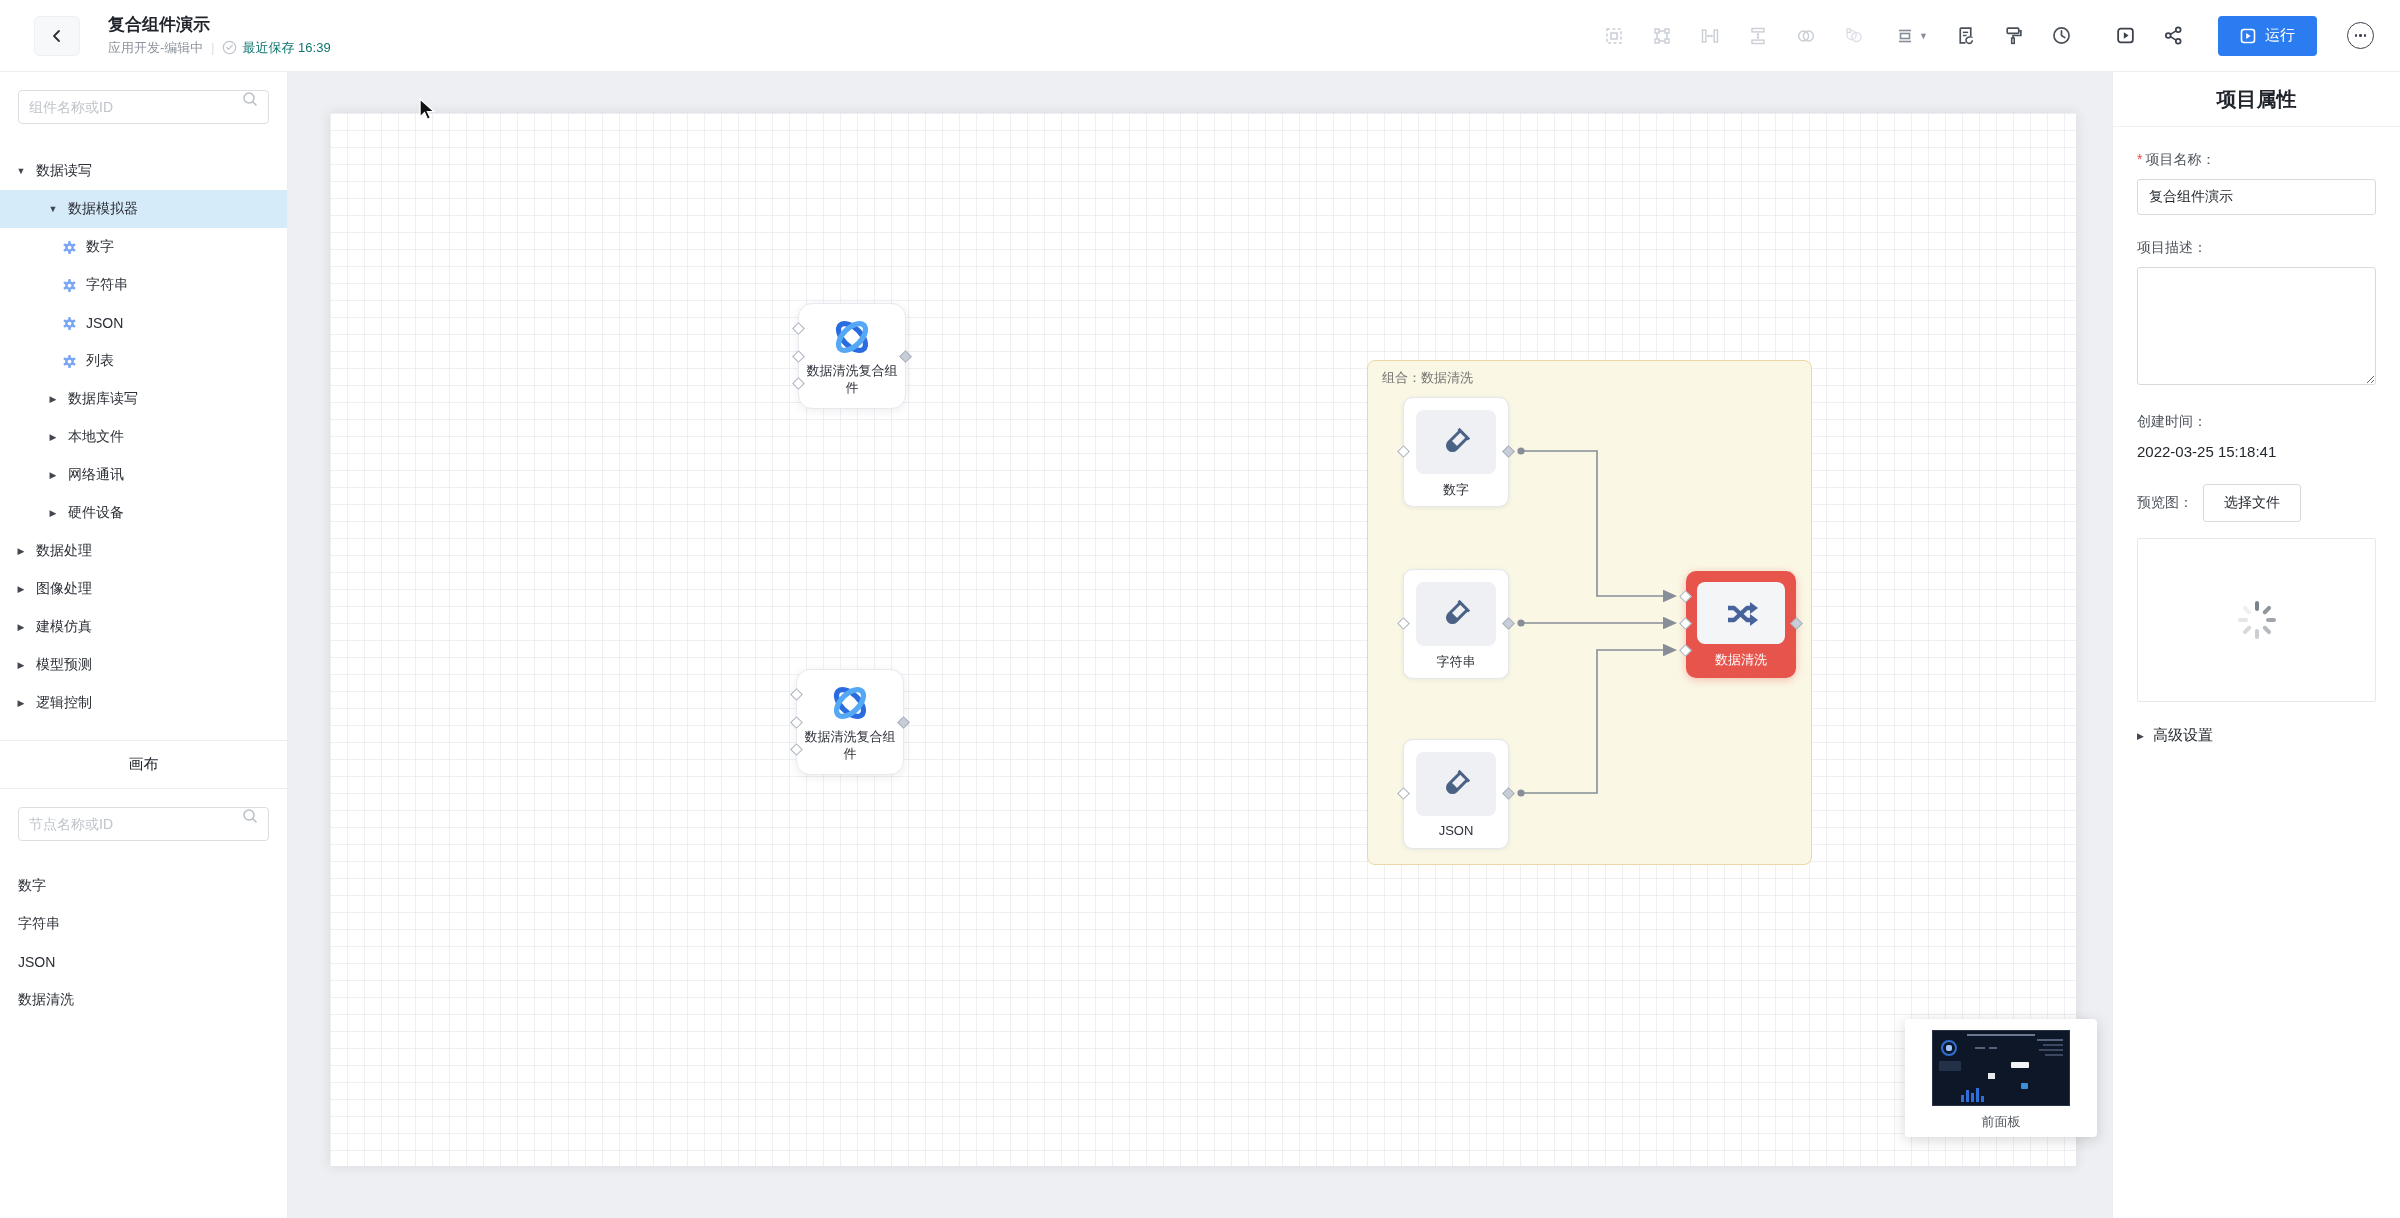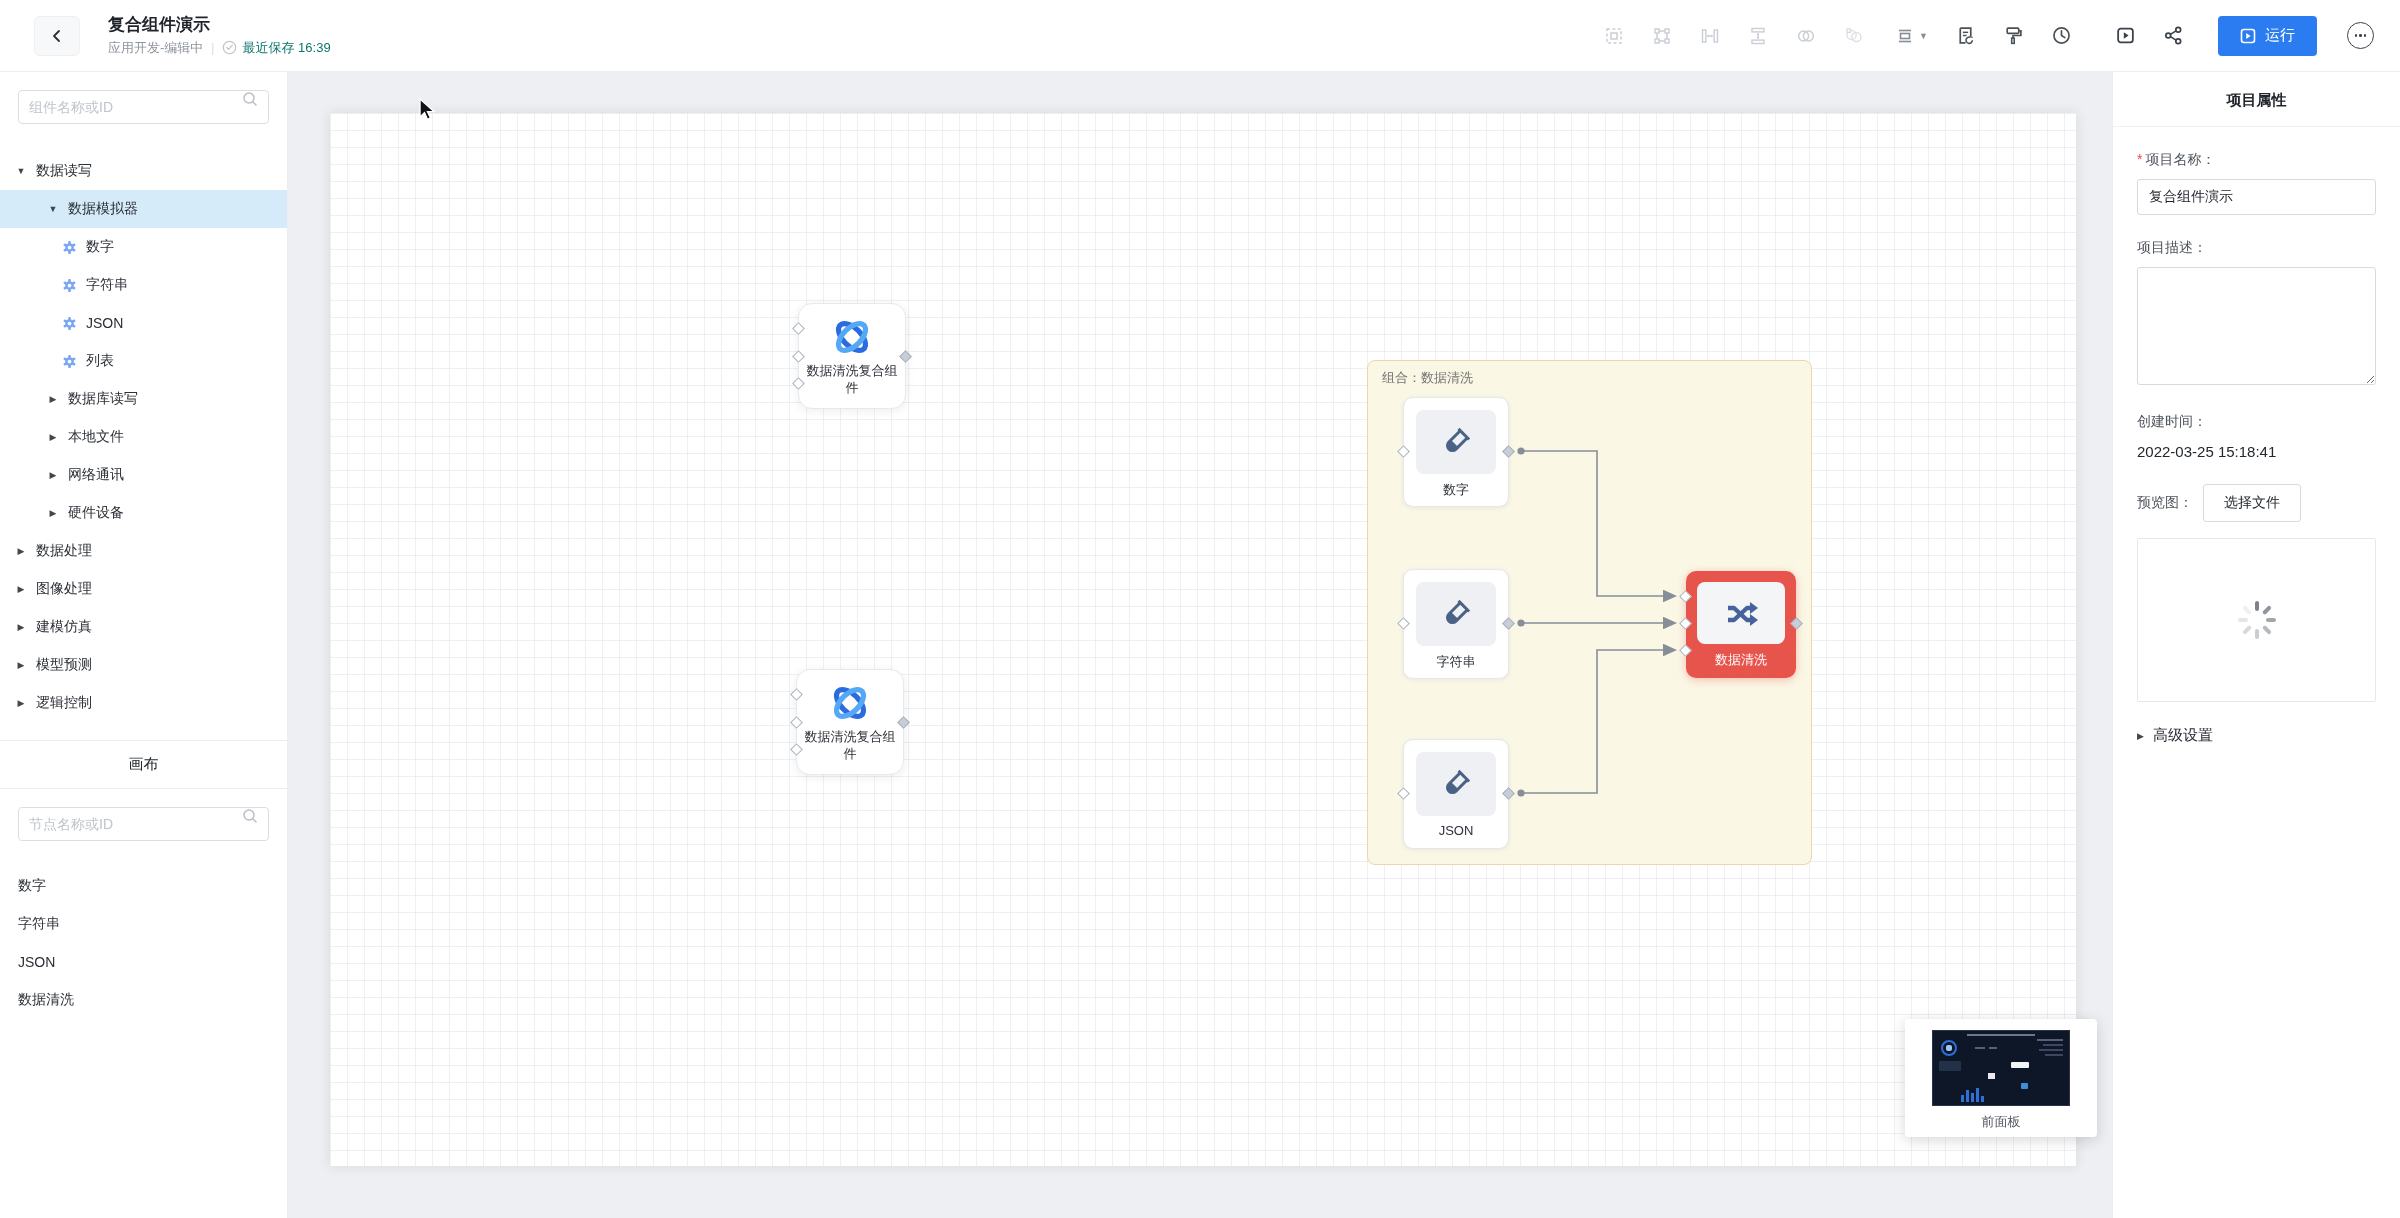--- a/index.html
+++ b/index.html
@@ -89,21 +89,21 @@
   .thumb .bars { position:absolute; left:28px; bottom:3px; display:flex; align-items:flex-end; gap:2px; }
   .thumb .bars i { width:3px; background:#2f6fd8; display:block; }
   .mini-caption { text-align:center; font-size:13px; color:#51565e; margin-top:7px; }
 
   .bottom-panel { position:absolute; left:0; right:0; bottom:0; height:42px; background:#fbfcfd; border-top:1px solid #e9ebee; box-shadow:0 -2px 8px rgba(31,35,41,.05); display:flex; align-items:center; padding-left:54px; gap:50px; z-index:26; }
   .b-tab { font-size:14px; color:#3d434c; cursor:pointer; }
   .b-tab.active { color:#2b7cf0; }
 
   
   .props { width:288px; flex:0 0 288px; background:#fff; border-left:1px solid #ebedf0; position:relative; z-index:20; }
-  .props-title { height:55px; line-height:55px; text-align:center; font-size:15px; font-weight:bold; color:#1f232a; border-bottom:1px solid #f0f1f3; }
+  .props-title { height:55px; line-height:55px; text-align:center; font-size:20px; font-weight:bold; color:#1f232a; border-bottom:1px solid #f0f1f3; }
   .props-body { padding:24px 24px 0 24px; }
   .f-label { font-size:14px; color:#4e545c; }
   .req { color:#f0483f; margin-right:3px; }
   .f-input { width:100%; height:36px; border:1px solid #d8dadf; border-radius:3px; margin-top:10px; padding:0 11px; font-size:14px; color:#23272e; font-family:inherit; outline:none; }
   .f-textarea { width:100%; height:118px; border:1px solid #d8dadf; border-radius:3px; margin-top:10px; padding:8px 11px; font-size:14px; color:#23272e; font-family:inherit; outline:none; resize:both; }
   .mt26 { margin-top:24px; }
   .created-val { font-size:15px; color:#23272e; margin-top:12px; }
   .preview-row { margin-top:24px; display:flex; align-items:center; }
   .choose-btn { margin-left:10px; height:38px; padding:0 20px; background:#fff; border:1px solid #d8dadf; border-radius:3px; font-size:14px; color:#23272e; cursor:pointer; font-family:inherit; }
   .preview-box { margin-top:16px; height:164px; border:1px solid #e6e8eb; border-radius:2px; display:flex; align-items:center; justify-content:center; }

